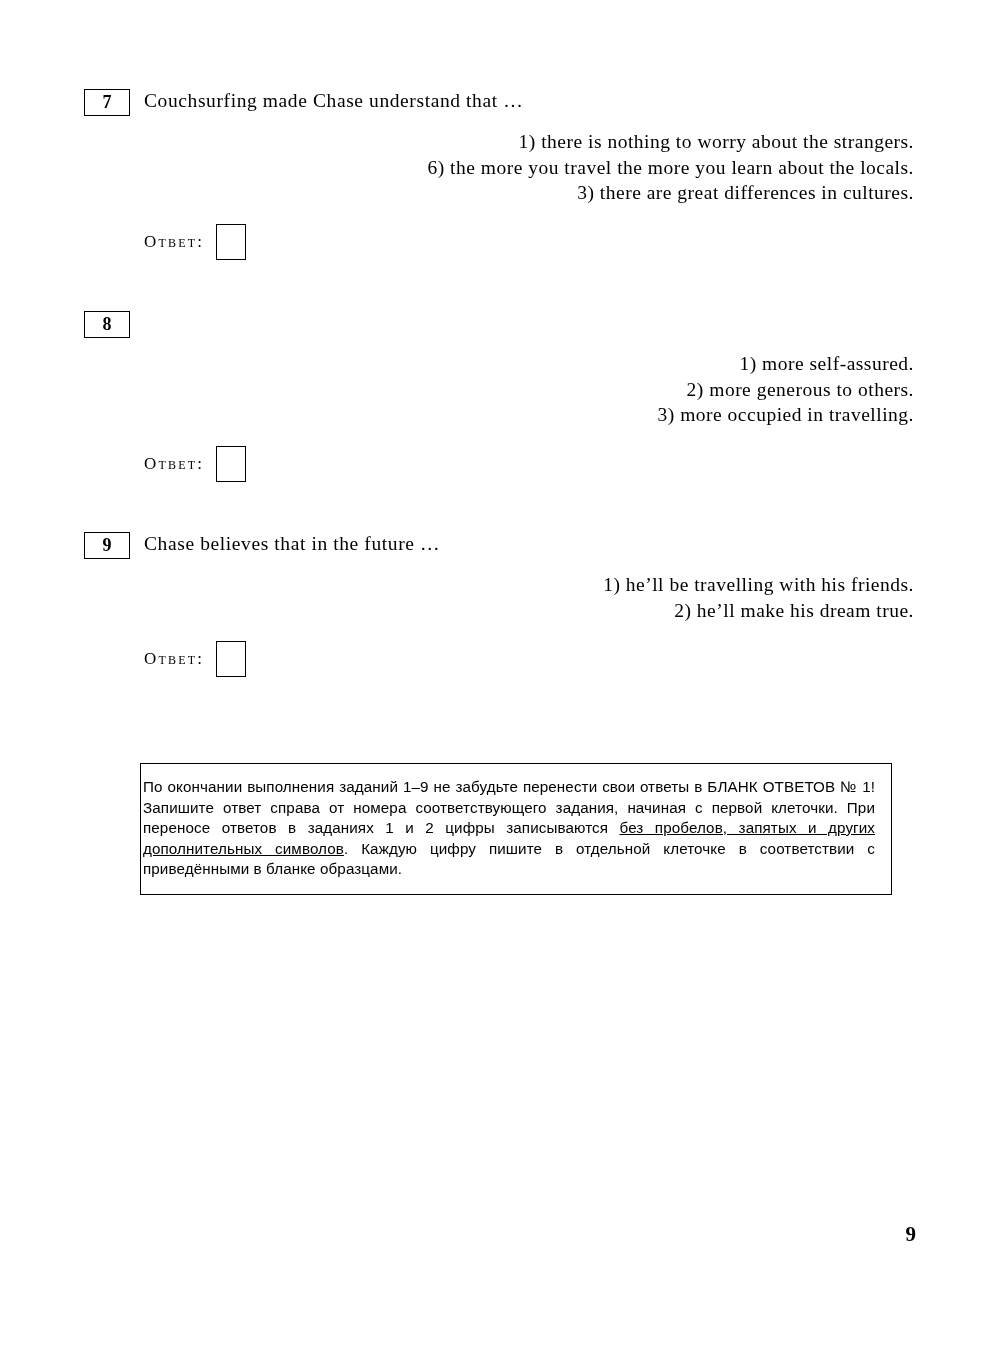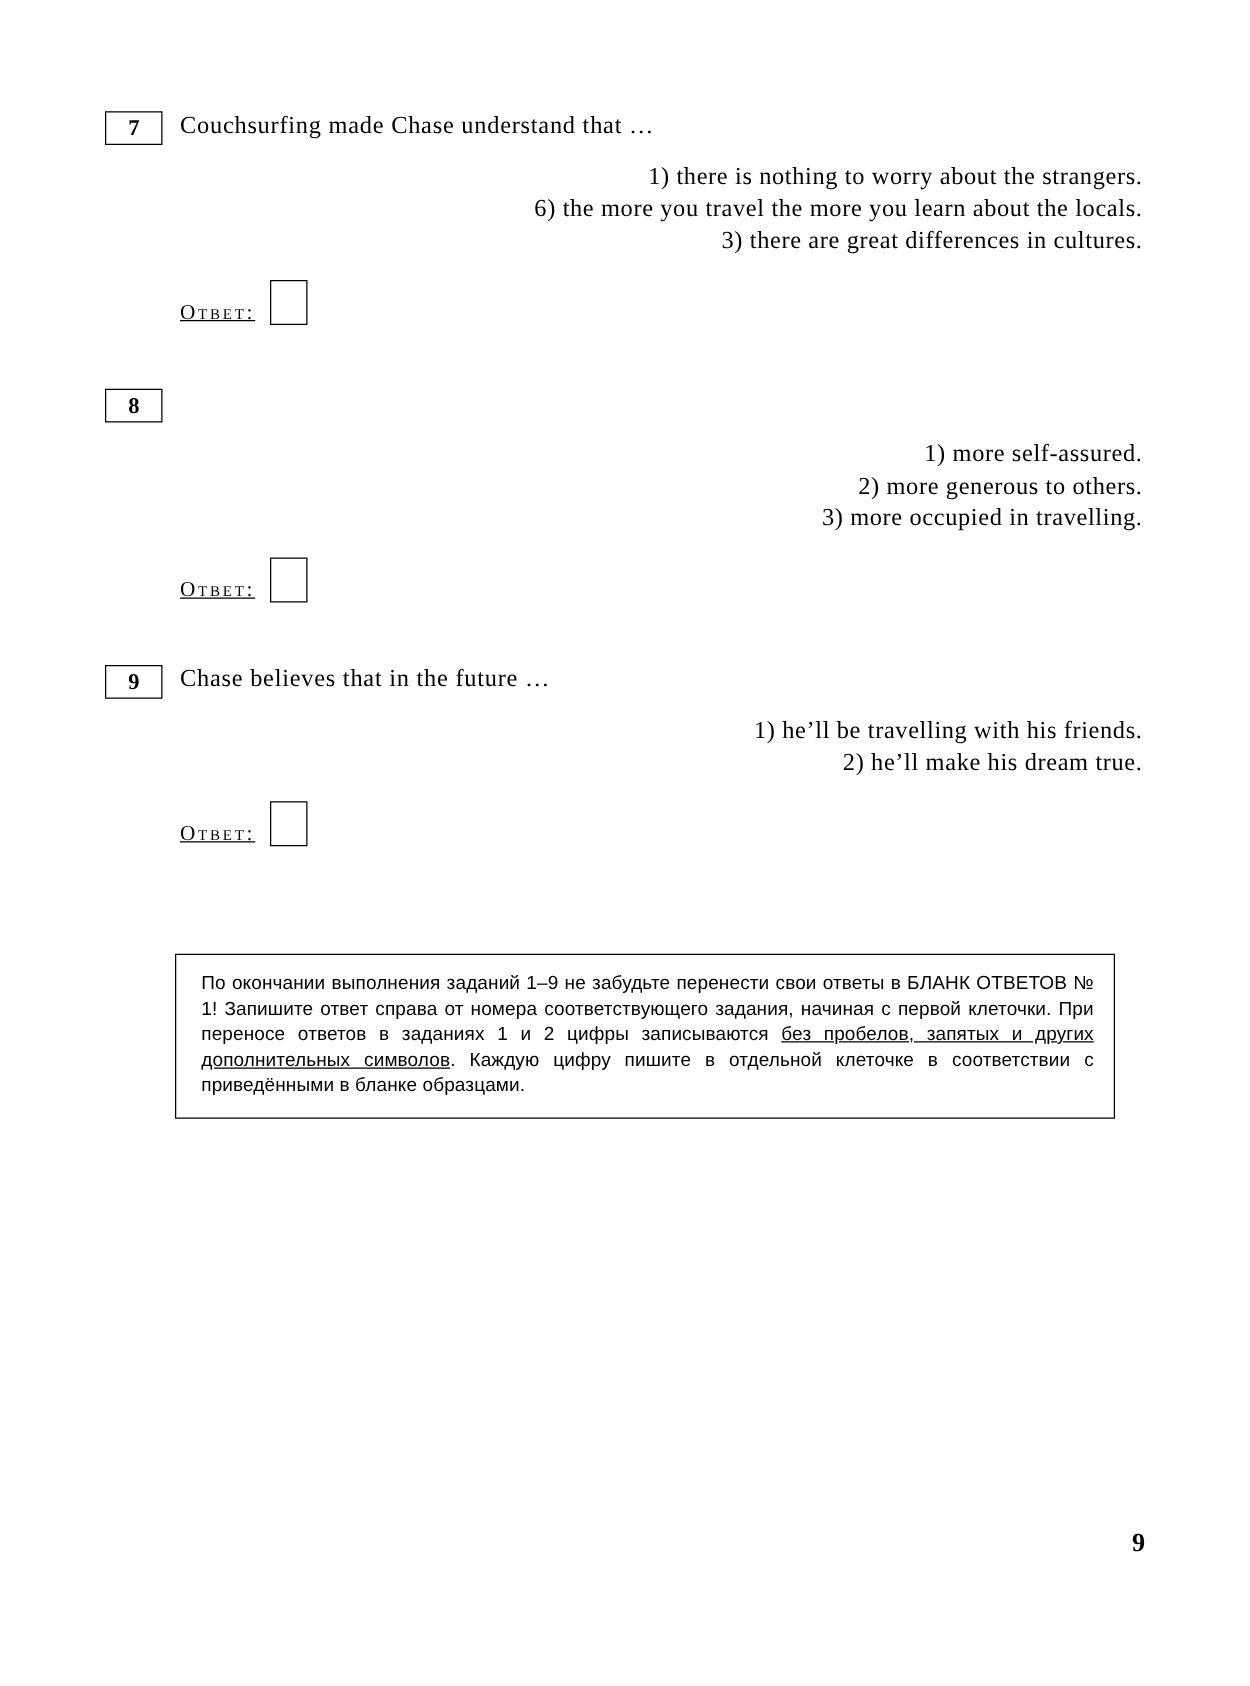--- a/index.html
+++ b/index.html
@@ -61,22 +61,21 @@
     font-size: 19.5px;
     line-height: 25.5px;
     letter-spacing: 0.5px;
     white-space: nowrap;
     text-align: right;
   }
   .answer-row {
     margin-top: 18px;
     margin-left: 60px;
     display: flex;
-    align-items: flex-end;
-    text-decoration: underline;
+    align-items: center;
   }
   .answer-label {
     font-size: 17px;
     letter-spacing: 2.2px;
     font-variant: small-caps;
     font-family: "Liberation Serif", serif;
   }
   .answer-box {
     width: 30px;
     height: 36px;
@@ -86,21 +85,21 @@
   }
 
   
   .notice {
     position: absolute;
     left: 140px;
     top: 763px;
     width: 752px;
     border: 1.3px solid #000;
     box-sizing: border-box;
-    padding: 13px 16px 14px 20px;
+    padding: 13px 16px 14px 2px;
     font-family: "Liberation Sans", sans-serif;
     font-size: 15.2px;
     line-height: 20.5px;
     text-align: justify;
     letter-spacing: 0.1px;
   }
   .notice .u {
     text-decoration: underline;
   }
 

